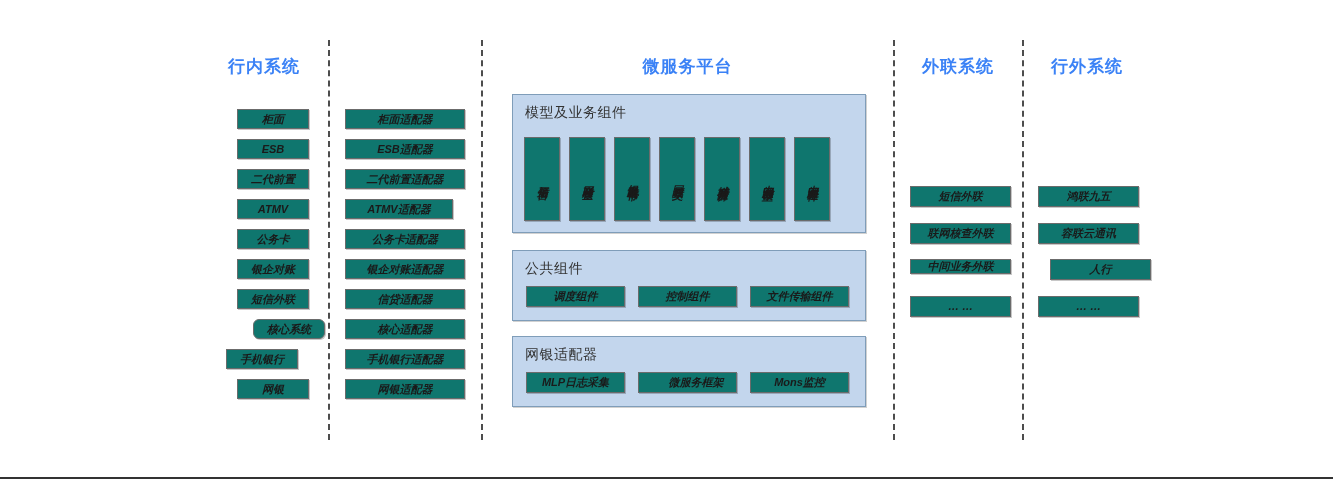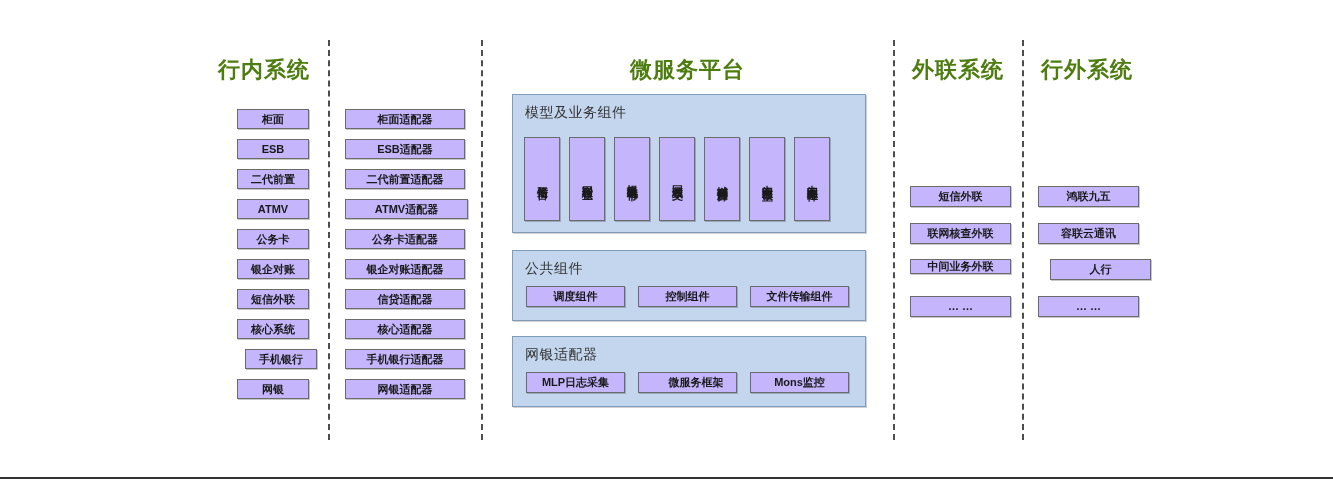--- a/index.html
+++ b/index.html
@@ -38,42 +38,43 @@
     width: 1333px;
     height: 0;
     border-top: 2px solid #333333;
     top: 477px;
   }
 
   
   .col-title {
     position: absolute;
     text-align: center;
-    font-size: 22px;
+    font-size: 17px;
     font-weight: bold;
-    color: #4d7c0f;
+    color: #3b82f6;
     letter-spacing: 1px;
     white-space: nowrap;
   }
 
   
   .node {
     position: absolute;
     box-sizing: border-box;
-    background: #c4b5fd;
+    background: #0f766e;
     border: 1px solid #6b6b6b;
     box-shadow: 1px 1px 0 rgba(0,0,0,0.22);
     display: flex;
     align-items: center;
     justify-content: center;
     font-size: 11px;
     color: #1a1a1a;
     font-weight: bold;
     white-space: nowrap;
     line-height: 1;
+    font-style: italic;
   }
 
   
   .node.vert {
     writing-mode: vertical-rl;
     text-orientation: upright;
     letter-spacing: 1px;
     font-size: 11px;
   }
 
@@ -115,28 +116,28 @@
 
   <div class="col-title" style="left:895px; top:55px; width:126px;">外联系统</div>
 
   <div class="node" style="left:237px; top:109px; width:72px; height:20px;">柜面</div>
   <div class="node" style="left:237px; top:139px; width:72px; height:20px;">ESB</div>
   <div class="node" style="left:237px; top:169px; width:72px; height:20px;">二代前置</div>
   <div class="node" style="left:237px; top:199px; width:72px; height:20px;">ATMV</div>
   <div class="node" style="left:237px; top:229px; width:72px; height:20px;">公务卡</div>
   <div class="node" style="left:237px; top:259px; width:72px; height:20px;">银企对账</div>
   <div class="node" style="left:237px; top:289px; width:72px; height:20px;">短信外联</div>
-  <div class="node" style="left:237px; top:319px; width:72px; height:20px;">核心系统</div>
-  <div class="node" style="left:245px; top:349px; width:72px; height:20px;">手机银行</div>
+  <div class="node" style="left:253px; top:319px; width:72px; height:20px;border-radius:6px;">核心系统</div>
+  <div class="node" style="left:226px; top:349px; width:72px; height:20px;">手机银行</div>
   <div class="node" style="left:237px; top:379px; width:72px; height:20px;">网银</div>
 
   <div class="node" style="left:345px; top:109px; width:120px; height:20px;">柜面适配器</div>
   <div class="node" style="left:345px; top:139px; width:120px; height:20px;">ESB适配器</div>
   <div class="node" style="left:345px; top:169px; width:120px; height:20px;">二代前置适配器</div>
-  <div class="node" style="left:345px; top:199px; width:123px; height:20px;">ATMV适配器</div>
+  <div class="node" style="left:345px; top:199px; width:108px; height:20px;">ATMV适配器</div>
   <div class="node" style="left:345px; top:229px; width:120px; height:20px;">公务卡适配器</div>
   <div class="node" style="left:345px; top:259px; width:120px; height:20px;">银企对账适配器</div>
   <div class="node" style="left:345px; top:289px; width:120px; height:20px;">信贷适配器</div>
   <div class="node" style="left:345px; top:319px; width:120px; height:20px;">核心适配器</div>
   <div class="node" style="left:345px; top:349px; width:120px; height:20px;">手机银行适配器</div>
   <div class="node" style="left:345px; top:379px; width:120px; height:20px;">网银适配器</div>
 
   <div class="panel" style="left:512px; top:94px; width:354px; height:139px;">
     <div class="panel-title">模型及业务组件</div>
   </div>

